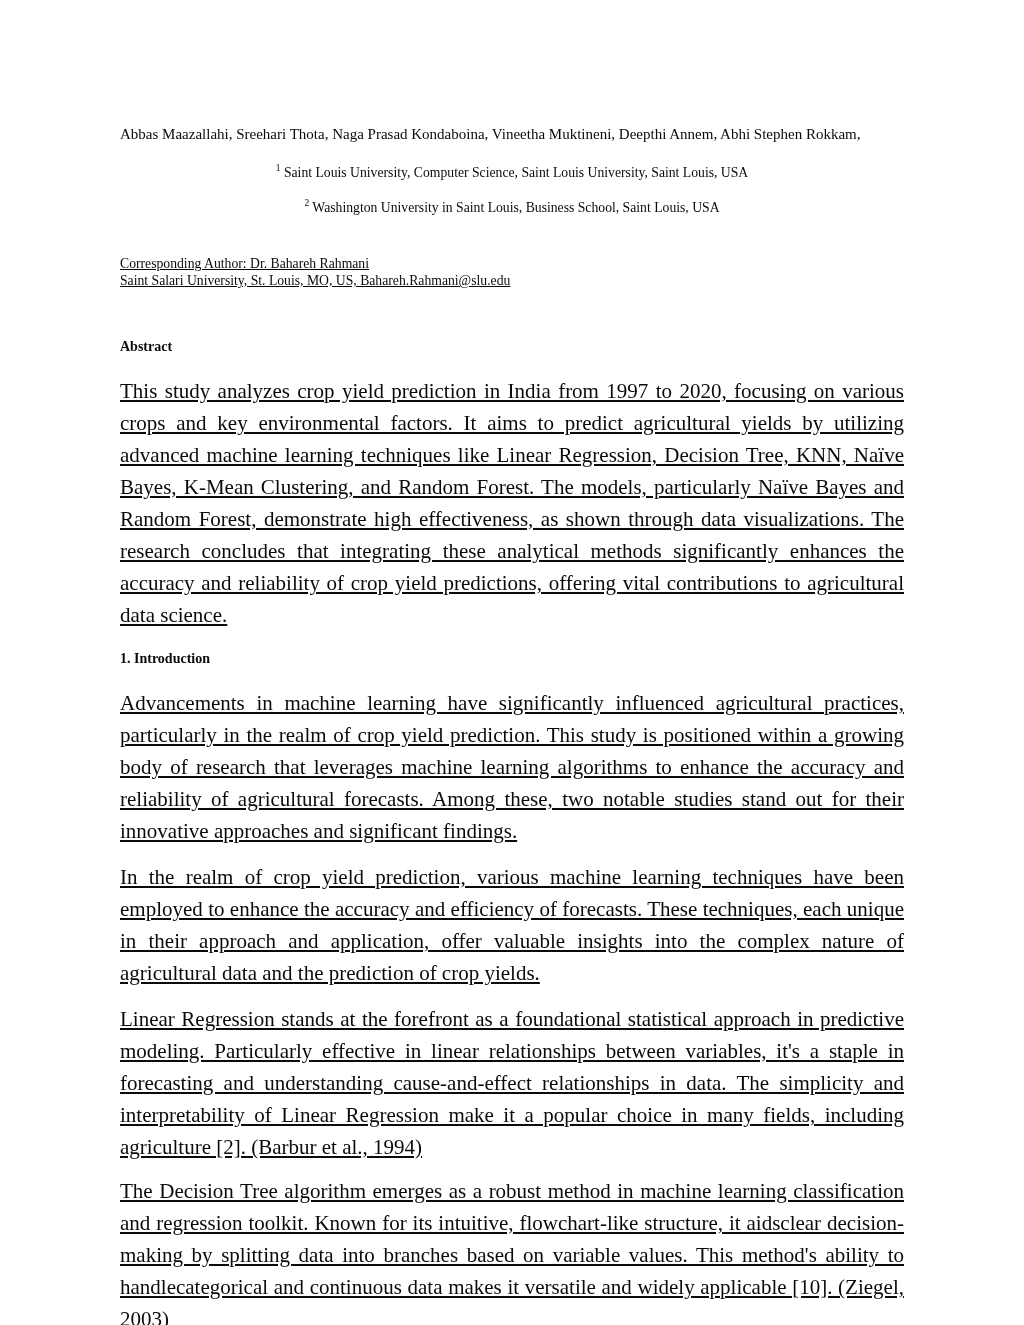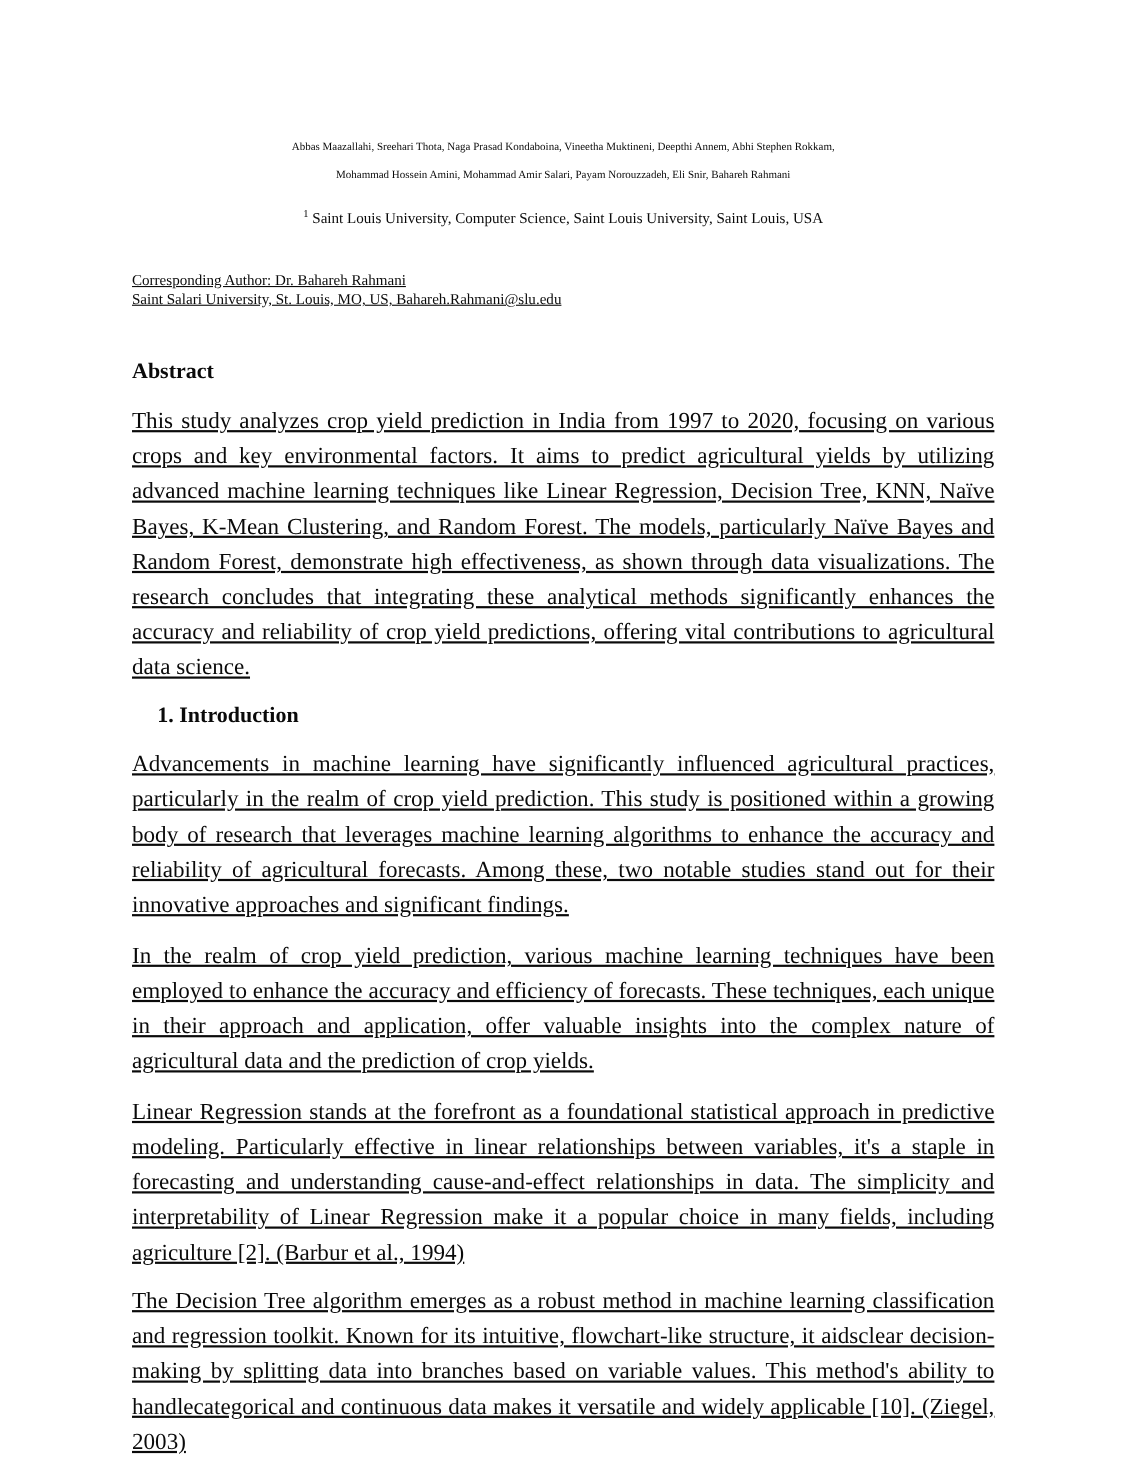--- a/index.html
+++ b/index.html
@@ -22,22 +22,22 @@
   }
   .paper-title {
     font-size: 20.5px;
     font-weight: bold;
     text-align: center;
     margin: 0;
     line-height: 26px;
     letter-spacing: 0.1px;
   }
   .authors-line {
-    font-size: 10px;
-    text-align: center;
+    font-size: 15px;
+    text-align: left;
     margin: 0;
     line-height: 26px;
   }
   .authors-block {
     margin-top: 13px;
   }
   .affil-block {
     margin-top: 15px;
   }
   .affil-line {
@@ -54,51 +54,51 @@
   .corresponding-block {
     margin-top: 38px;
   }
   .corresponding-line {
     font-size: 13.7px;
     margin: 0;
     line-height: 17px;
     text-decoration: underline;
   }
   .section-heading {
-    font-size: 20px;
+    font-size: 14px;
     font-weight: bold;
     margin: 0;
     line-height: 20px;
   }
   .heading-abstract { margin-top: 48px; }
-  .heading-intro { margin-top: 18px; margin-left: 23px; }
+  .heading-intro { margin-top: 18px; }
   .body-para {
     font-size: 21px;
     line-height: 32px;
     text-align: justify;
     margin: 0;
     text-decoration: underline;
   }
   .para-first { margin-top: 18px; }
   .para-gap { margin-top: 14px; }
   .para-gap-sm { margin-top: 12px; }
 </style>
 </head>
 <body>
 
 <div class="content">
 
 
   <div class="authors-block">
     <p class="authors-line">Abbas Maazallahi, Sreehari Thota, Naga Prasad Kondaboina, Vineetha Muktineni, Deepthi Annem, Abhi Stephen Rokkam,</p>
-    <p class="authors-line">Mohammad Hossein Amini, Mohammad Amir Salari, Payam Norouzzadeh, Eli Snir, Bahareh Rahmani</p>
   </div>
 
   <div class="affil-block">
     <p class="affil-line"><sup>1</sup><span> Saint Louis University, Computer Science, Saint Louis University, Saint Louis, USA</span></p>
+    <p class="affil-line"><sup>2</sup><span> Washington University in Saint Louis, Business School, Saint Louis, USA</span></p>
   </div>
 
   <div class="corresponding-block">
     <p class="corresponding-line">Corresponding Author: Dr. Bahareh Rahmani</p>
     <p class="corresponding-line">Saint Salari University, St. Louis, MO, US, Bahareh.Rahmani@slu.edu</p>
   </div>
 
   <h2 class="section-heading heading-abstract">Abstract</h2>
 
   <p class="body-para para-first">This study analyzes crop yield prediction in India from 1997 to 2020, focusing on various crops and key environmental factors. It aims to predict agricultural yields by utilizing advanced machine learning techniques like Linear Regression, Decision Tree, KNN, Naïve Bayes, K-Mean Clustering, and Random Forest. The models, particularly Naïve Bayes and Random Forest, demonstrate high effectiveness, as shown through data visualizations. The research concludes that integrating these analytical methods significantly enhances the accuracy and reliability of crop yield predictions, offering vital contributions to agricultural data science.</p>

